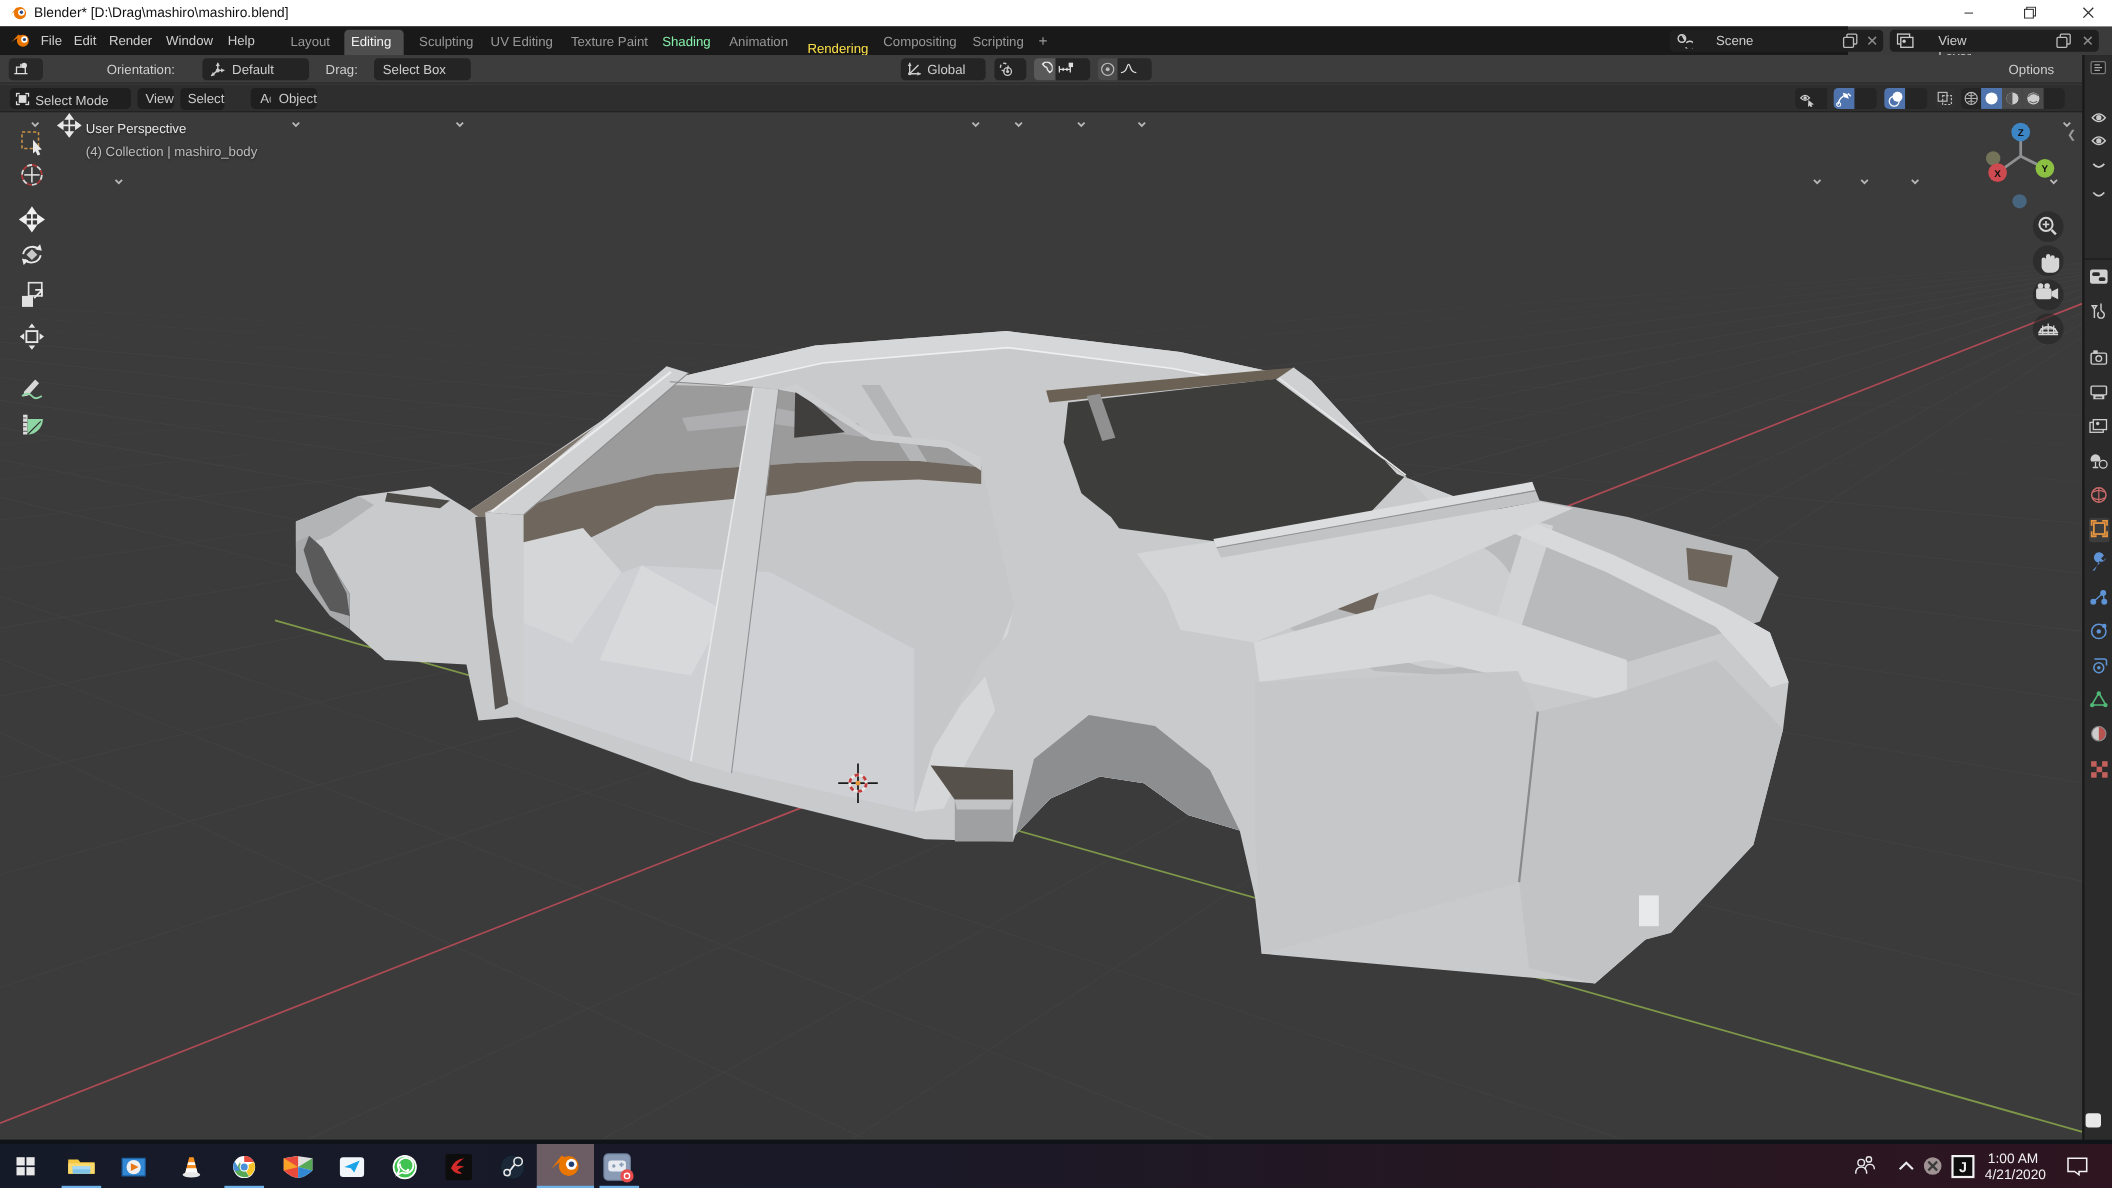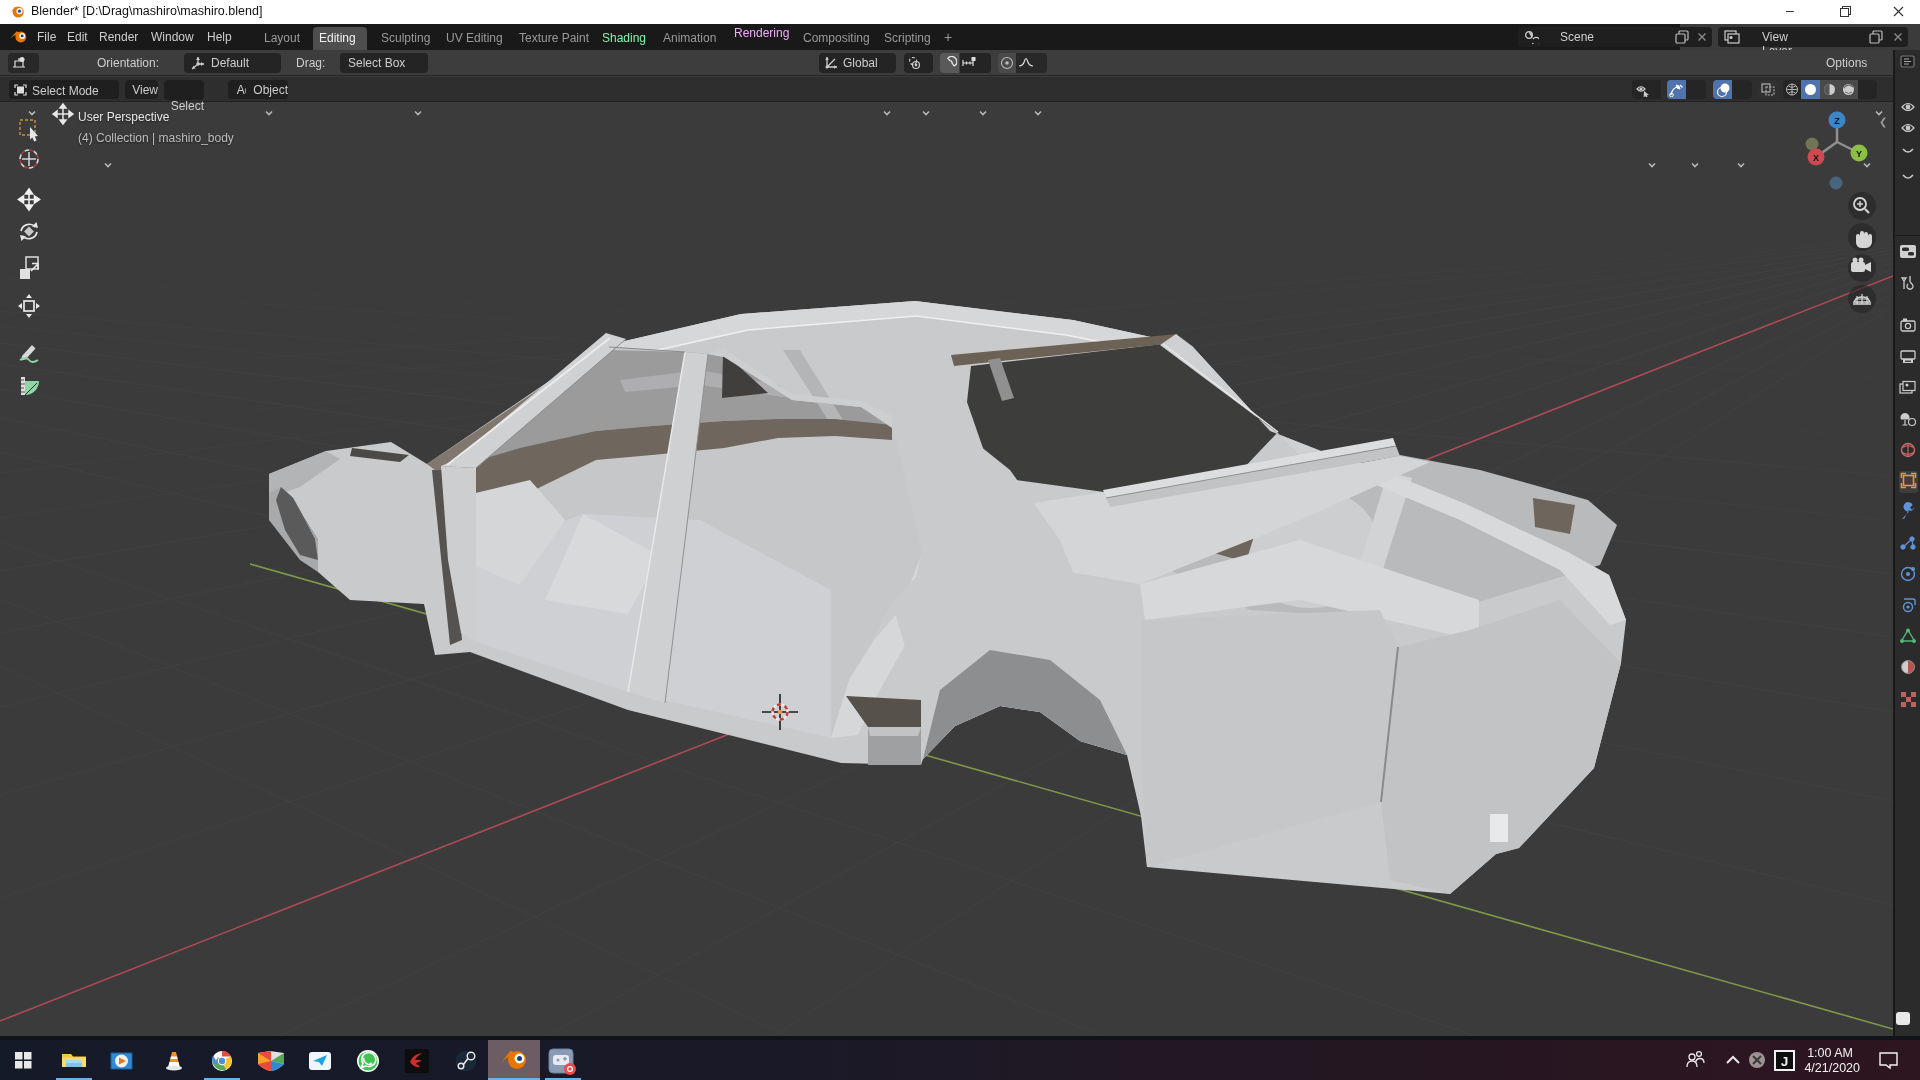--- a/index.html
+++ b/index.html
@@ -177,21 +177,21 @@
  <span class="abs t12" style="left:151px;top:6px">Window</span>
  <span class="abs t12" style="left:207px;top:6px">Help</span>
  <div class="abs" style="left:313px;top:3px;width:54px;height:23px;background:#4e4e4e;border-radius:4px 4px 0 0"></div>
  <span class="abs" style="left:264px;top:7px;font-size:12px;color:#999">Layout</span>
  <span class="abs" style="left:319px;top:7px;font-size:12px;color:#f2f2f2">Editing</span>
  <span class="abs" style="left:381px;top:7px;font-size:12px;color:#999">Sculpting</span>
  <span class="abs" style="left:446px;top:7px;font-size:12px;color:#999">UV Editing</span>
  <span class="abs" style="left:519px;top:7px;font-size:12px;color:#999">Texture Paint</span>
  <span class="abs" style="left:602px;top:7px;font-size:12px;color:#86efac">Shading</span>
  <span class="abs" style="left:663px;top:7px;font-size:12px;color:#999">Animation</span>
- <span class="abs" style="left:734px;top:2px;font-size:12px;color:#f0abfc">Rendering</span>
+ <span class="abs" style="left:734px;top:13px;font-size:12px;color:#fde047">Rendering</span>
  <span class="abs" style="left:803px;top:7px;font-size:12px;color:#999">Compositing</span>
  <span class="abs" style="left:884px;top:7px;font-size:12px;color:#999">Scripting</span>
  <span class="abs" style="left:944px;top:5px;font-size:14px;color:#999">+</span>
 
  <div class="abs" style="left:1518px;top:3px;width:194px;height:20px;background:#1f1f1f;border-radius:4px"></div>
  <svg class="abs" style="left:1524px;top:6px" width="15" height="14" viewBox="0 0 15 14">
       <circle cx="5" cy="5" r="3.4" fill="none" stroke="#ccc" stroke-width="1.3"></circle>
       <path d="M9 9 a4 4 0 1 1 -0.5 4" fill="none" stroke="#ccc" stroke-width="1.3"></path>
       <path d="M4.5 2 a3.4 3.4 0 0 1 3 5.5" fill="#ccc"></path>
     </svg>
@@ -313,21 +313,21 @@
  <div class="abs bar-btn" style="left:9px;top:3px;width:110px;height:19px"></div>
  <svg class="abs" style="left:14px;top:7px" width="13" height="12" viewBox="0 0 13 12">
       <rect x="3" y="2.5" width="7" height="7" fill="#ddd"></rect>
       <path d="M1 4 L1 1 L4 1 M9 1 L12 1 L12 4 M12 8 L12 11 L9 11 M4 11 L1 11 L1 8" stroke="#ddd" stroke-width="1.2" fill="none"></path>
     </svg>
  <span class="abs t12" style="left:32px;top:7px">Select Mode</span>
  <svg class="abs" style="left:103px;top:84px" width="10.0" height="8.0" viewBox="0 0 10 8">
       <path d="M2 2.5 L5 5.5 L8 2.5" stroke="#b8b8b8" stroke-width="1.6" fill="none"></path>
     </svg>
  <div class="abs bar-btn" style="left:125px;top:3px;width:33px;height:19px;padding-top:3px">View</div>
- <div class="abs bar-btn" style="left:164px;top:3px;width:40px;height:20px;padding-top:19px">Select</div>
+ <div class="abs bar-btn" style="left:164px;top:3px;width:40px;height:20px;padding-top:3px">Select</div>
  <div class="abs bar-btn" style="left:228px;top:3px;width:30px;height:19px;padding-top:3px">Add</div>
  <div class="abs bar-btn" style="left:246px;top:3px;width:42px;height:19px;padding-top:3px">Object</div>
  
  <div class="abs" style="left:1632px;top:3px;width:29px;height:19px;background:#252525;border-radius:4px 0 0 4px"></div>
  <svg class="abs" style="left:1635px;top:6px" width="16" height="14" viewBox="0 0 16 14">
       <path d="M2 6 Q6 1.5 10 6 Q6 10.5 2 6 z" fill="none" stroke="#ccc" stroke-width="1.2"></path>
       <circle cx="6" cy="6" r="1.6" fill="#ccc"></circle>
       <path d="M9 8 l5 4 -2.2 0.3 1.2 2.7 -1.6 0.7 -1.2 -2.7 -1.6 1.5 z" fill="#ccc"></path>
     </svg>
  <svg class="abs" style="left:1647px;top:84px" width="10.0" height="8.0" viewBox="0 0 10 8">

